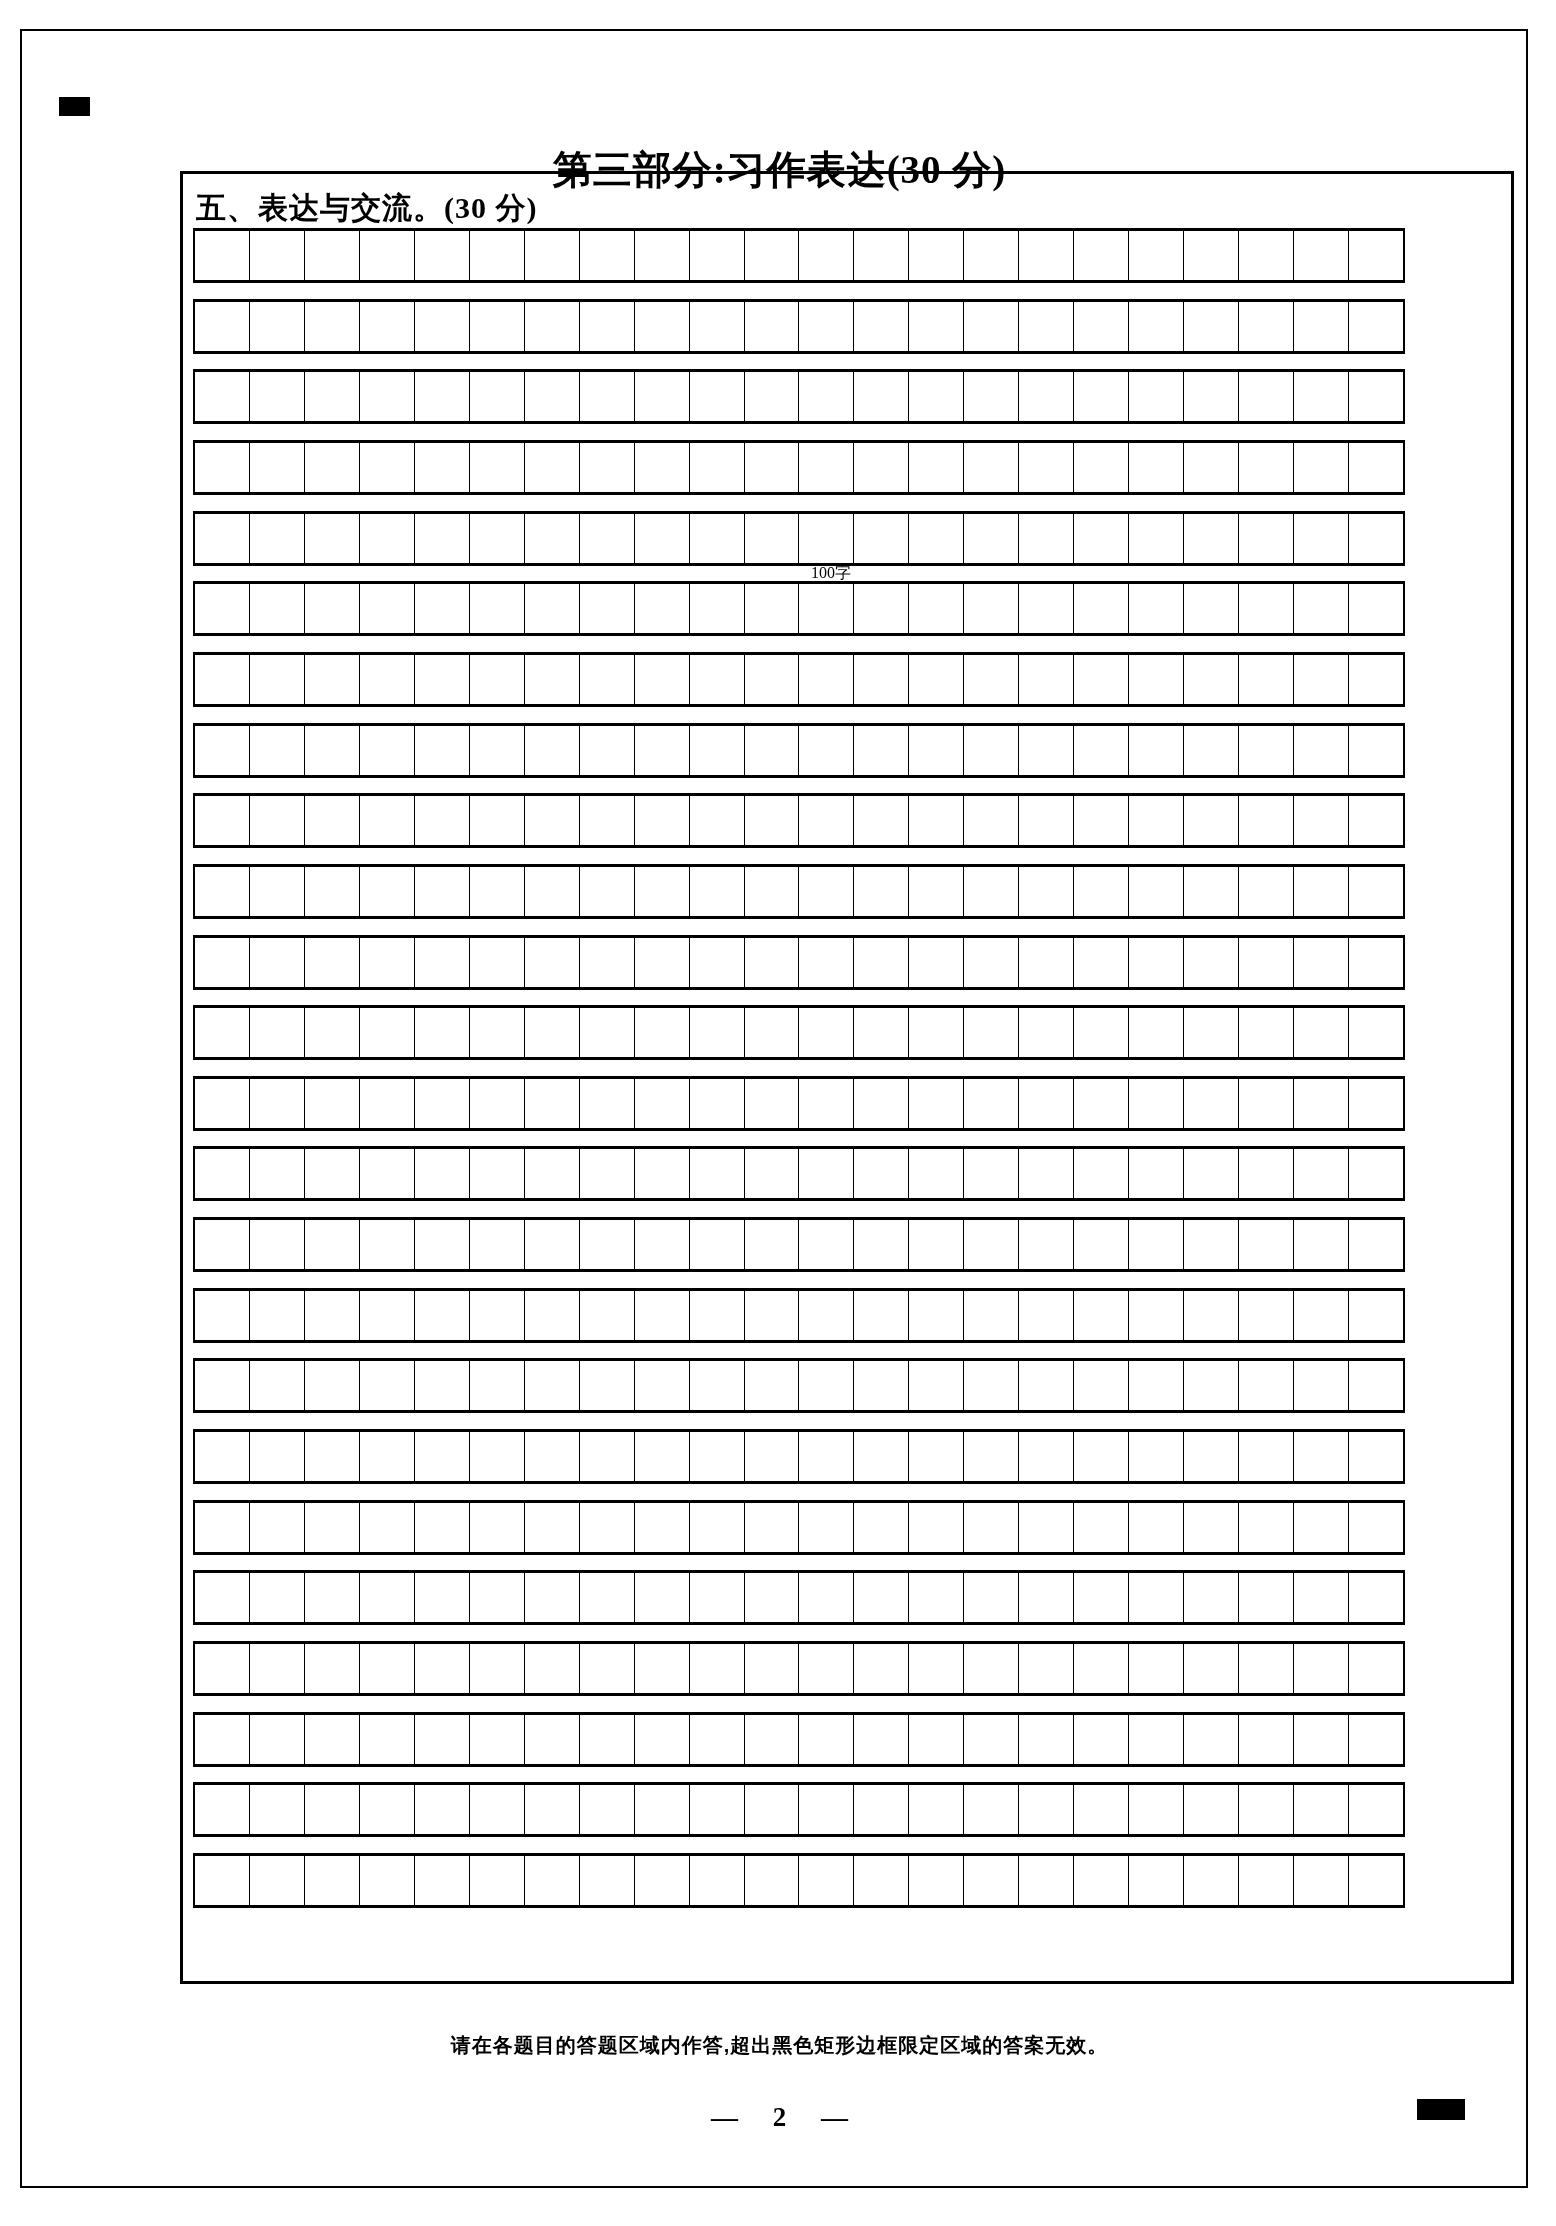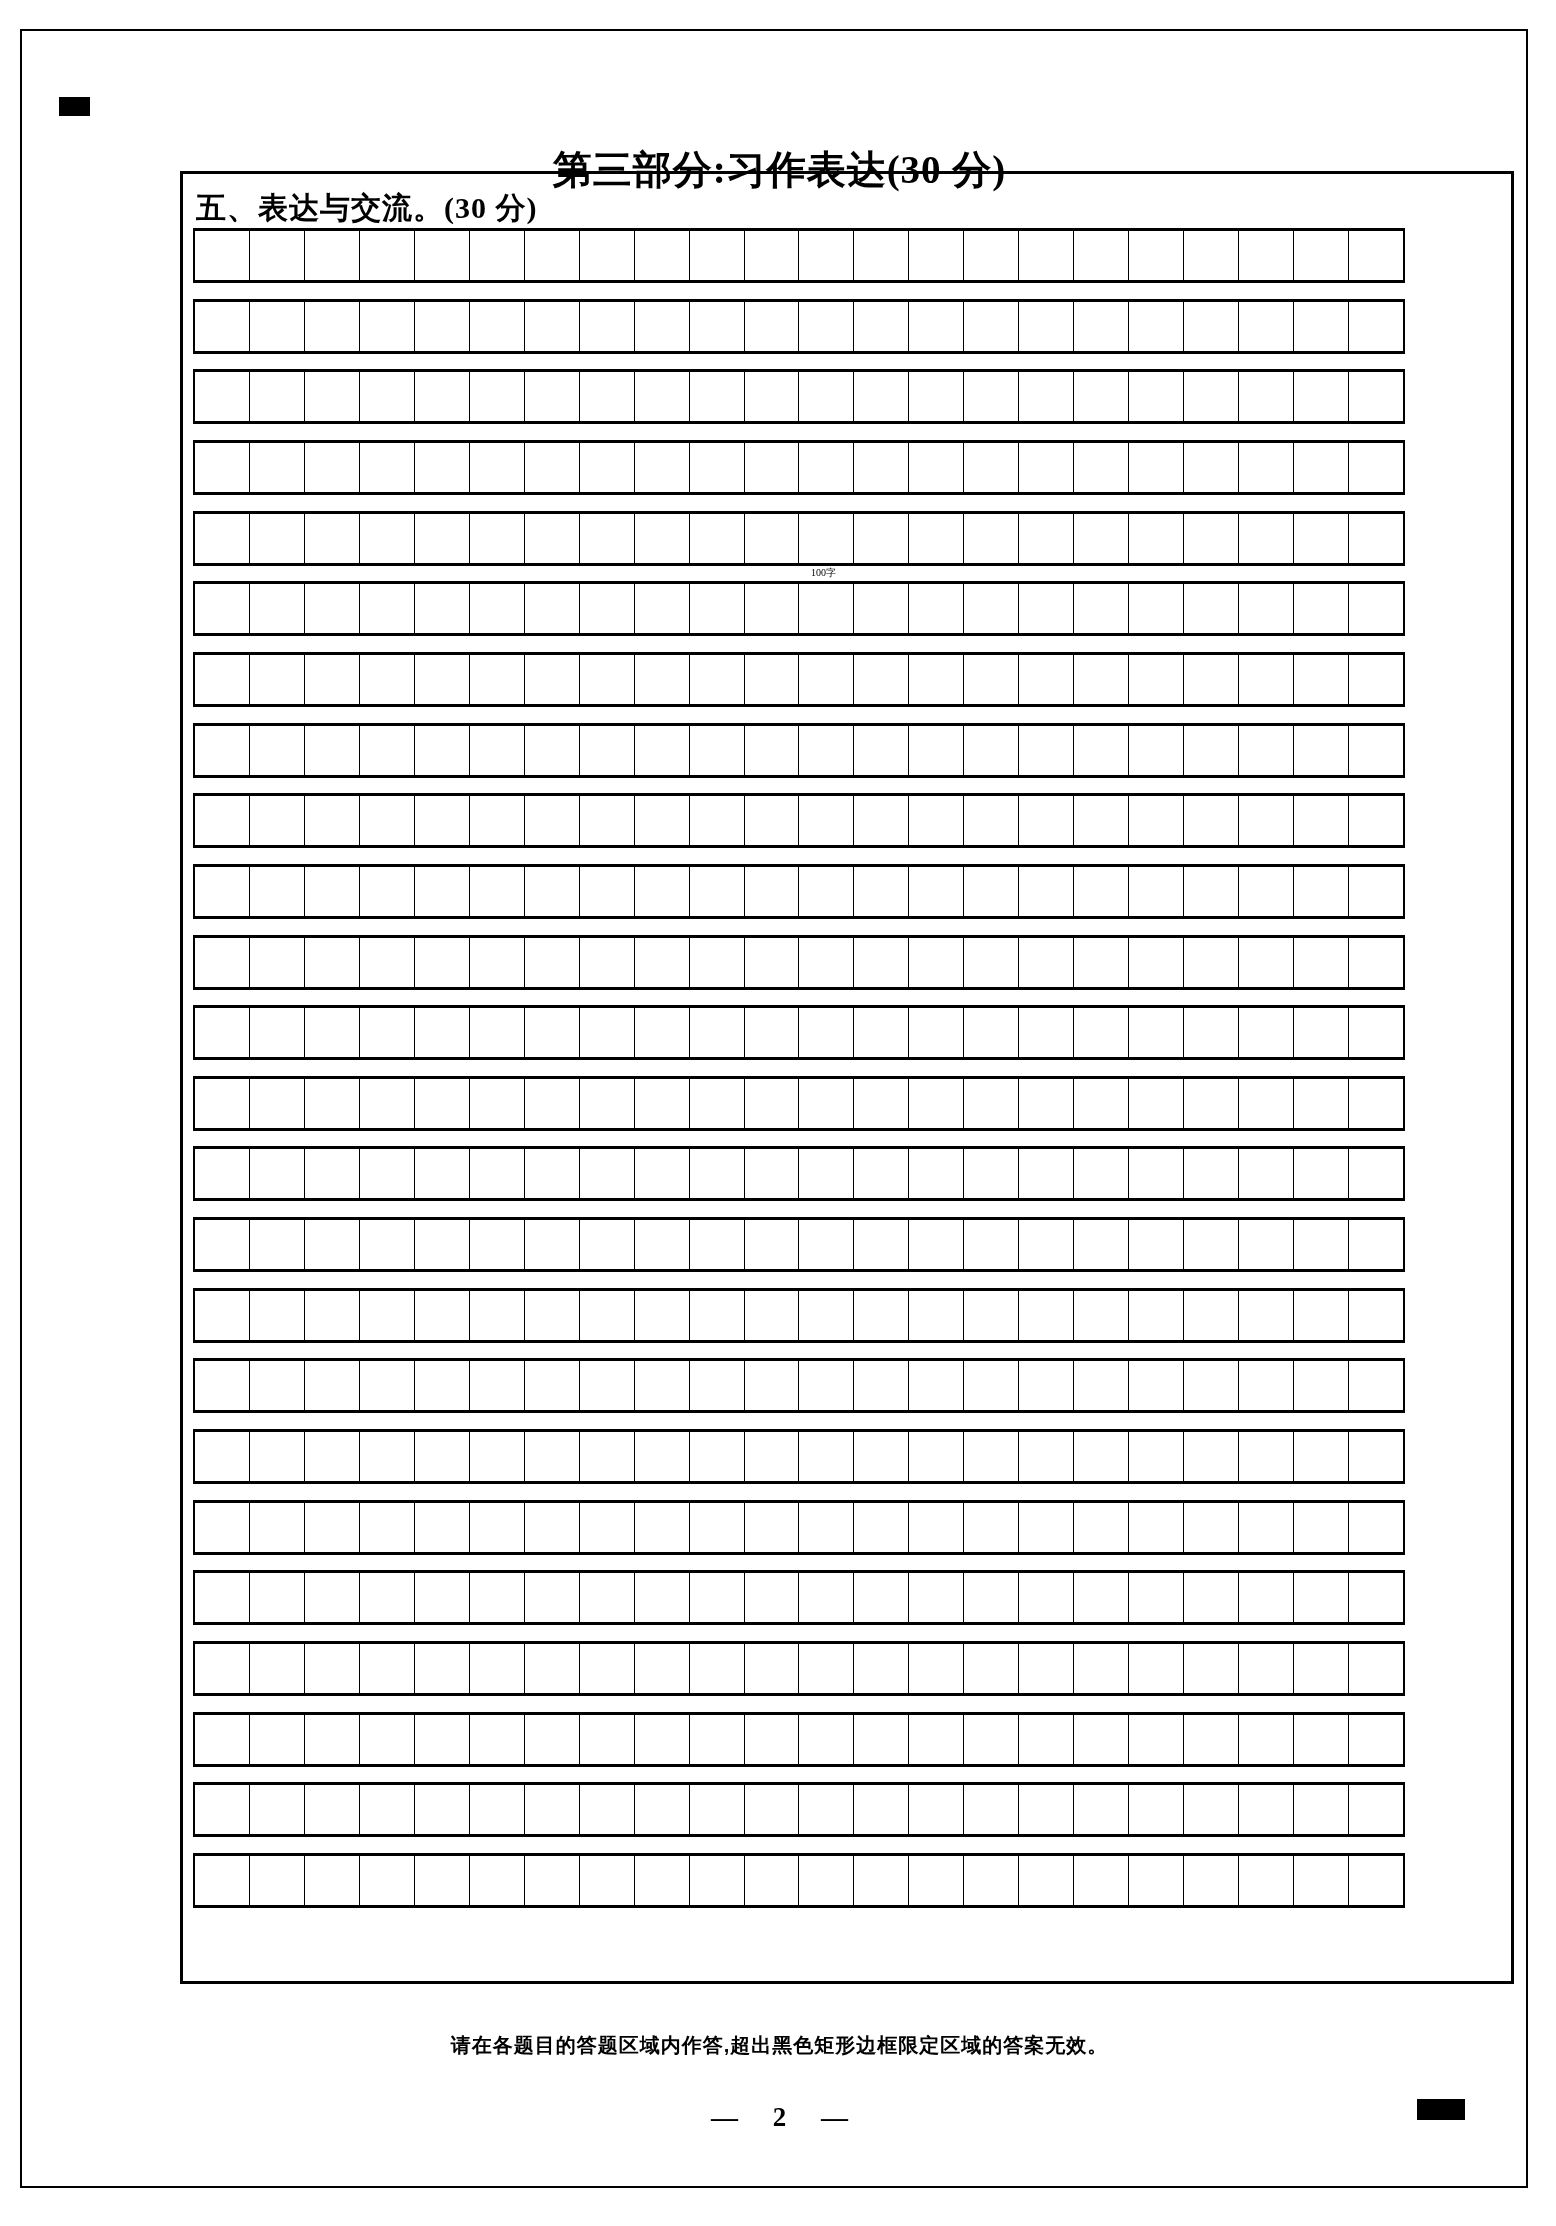--- a/index.html
+++ b/index.html
@@ -29,21 +29,21 @@
   }
   .grid-row{
     position:absolute;left:10px;width:1212px;height:55px;
     border:2px solid #000;border-top-width:3px;border-bottom-width:3px;
     box-sizing:border-box;display:flex;background:#fff;
   }
   .grid-cell{flex:1 1 0;border-right:1px solid #000;}
   .grid-cell:last-child{border-right:none;}
   .count-marker{
     position:absolute;left:628px;top:391px;
-    font-size:10px;font-family:"Liberation Serif","DejaVu Serif",serif;
+    font-size:16px;font-family:"Liberation Serif","DejaVu Serif",serif;
     color:#000;line-height:15px;white-space:nowrap;
   }
   .footer-warning{
     position:absolute;left:150px;top:2032px;width:1259px;
     text-align:center;font-size:20px;font-weight:bold;letter-spacing:1px;
     font-family:"Liberation Sans","DejaVu Sans",sans-serif;
   }
   .page-footer{
     position:absolute;left:150px;top:2102px;width:1259px;
     text-align:center;font-size:27px;font-weight:bold;word-spacing:28px;

